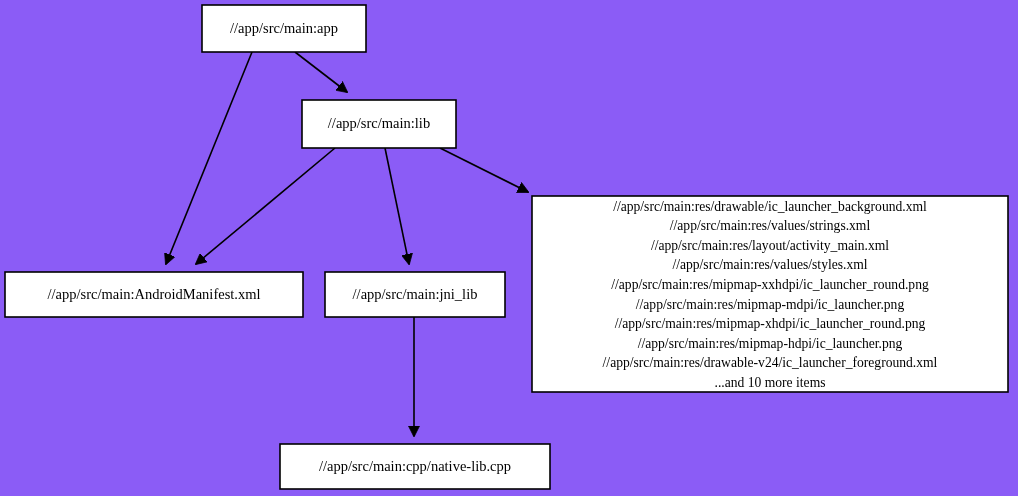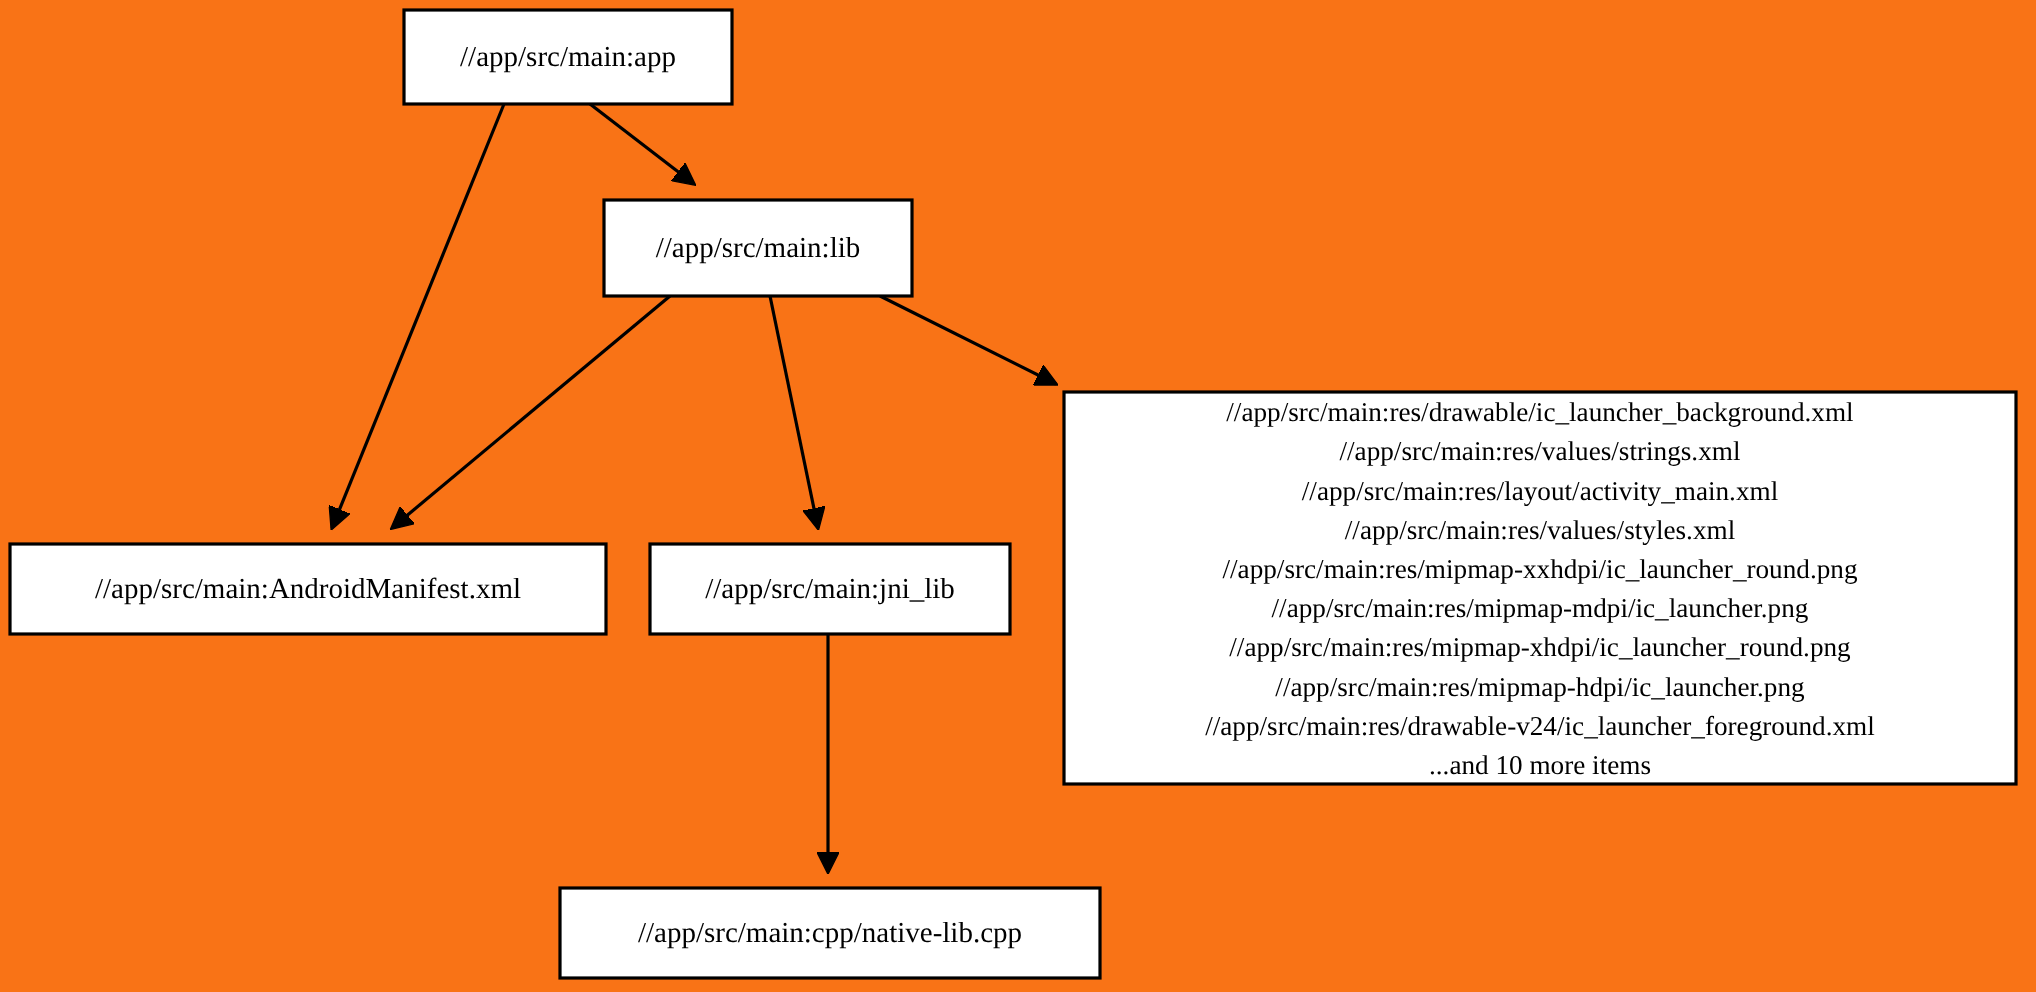--- a/index.html
+++ b/index.html
@@ -7,21 +7,21 @@
     padding: 0;
     background: #ffffff;
   }
   body {
     font-family: "Liberation Serif", "DejaVu Serif", serif;
   }
   #graph-root {
     position: relative;
     width: 1018px;
     height: 496px;
-    background: #f97316;
+    background: #8b5cf6;
     overflow: hidden;
   }
   #graph-svg {
     position: absolute;
     top: 0;
     left: 0;
     width: 1018px;
     height: 496px;
   }
   .node-box {

